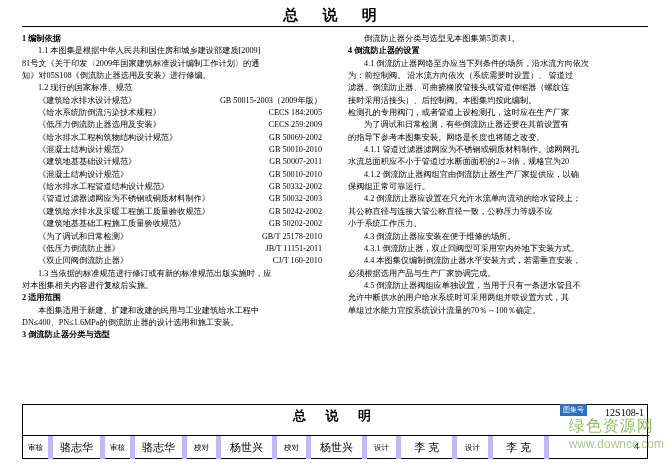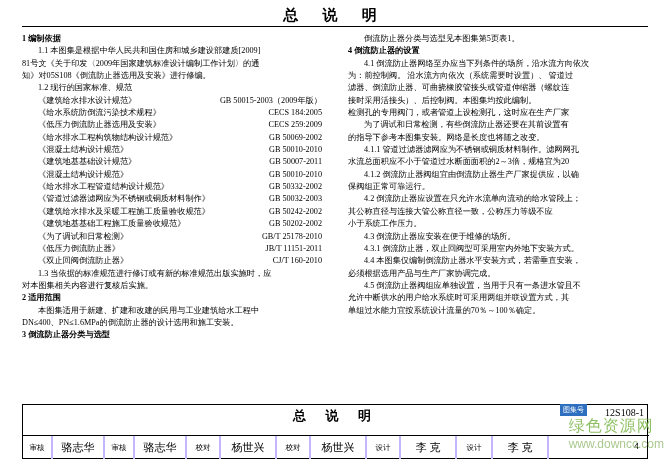--- a/index.html
+++ b/index.html
@@ -78,21 +78,21 @@
     display:flex;
     align-items:center;
     font-size:8px;
     font-family:"Liberation Sans","DejaVu Sans",sans-serif;
   }
   .cell{
     height:23px;
     display:flex;
     align-items:center;
     justify-content:center;
-    border-right:2px solid #c4b5fd;
+    border-right:5px solid #c4b5fd;
     box-sizing:border-box;
     overflow:hidden;
     white-space:nowrap;
   }
   .cell.lbl{font-size:7.5px;}
   .cell.sig{font-size:11px;font-family:"Liberation Serif",serif;}
   .cell:last-child{border-right:none;}
   .atlas-no{
     position:absolute;
     right:3px;top:2px;

